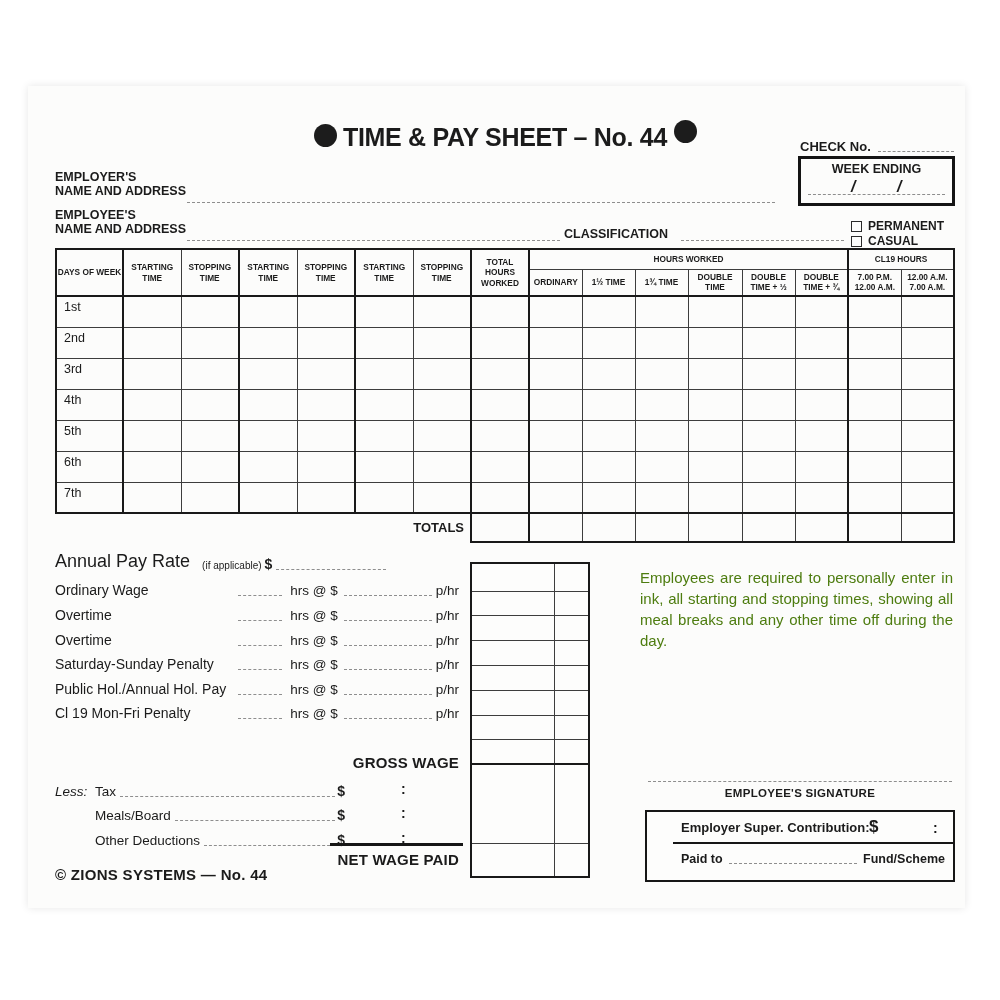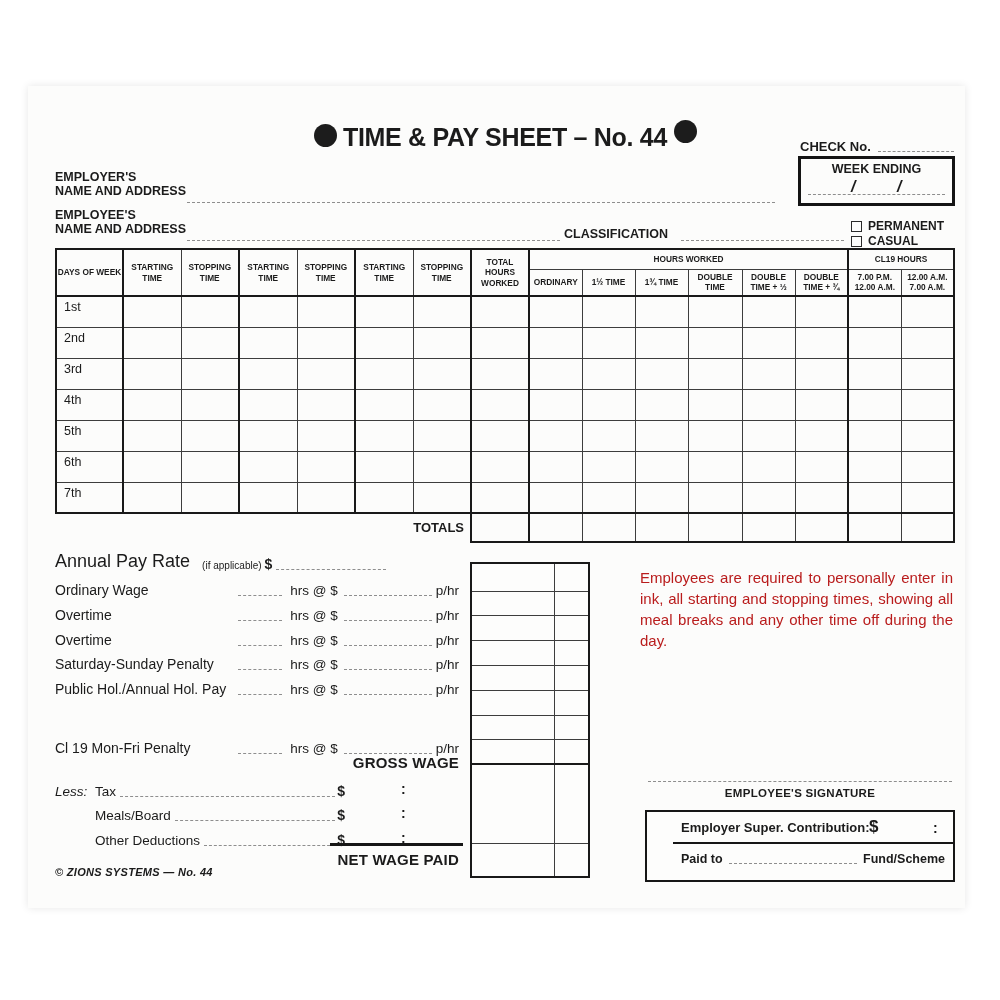--- a/index.html
+++ b/index.html
@@ -66,35 +66,35 @@
   .opay .b1 { flex:1; border-bottom:1.5px dashed #8e8e8e; height:14px; margin-bottom:2px; }
   .bigright { position:absolute; left:299px; width:160px; text-align:right;
               font-size:15px; font-weight:bold; letter-spacing:0.2px; }
   .drow { position:absolute; left:55px; width:290px; height:20px; display:flex; align-items:flex-end; }
   .drow .less { width:40px; font-size:13.5px; font-style:italic; }
   .drow .dl { font-size:13.5px; white-space:nowrap; }
   .drow .db { flex:1; border-bottom:1.5px dashed #8e8e8e; height:14px; margin:0 2px 2px 4px; }
   .drow .dd { font-size:14px; font-weight:bold; }
   .drow .dc { position:absolute; left:346px; top:2px; font-size:14px; font-weight:bold; }
   .thickline { position:absolute; left:330px; top:843px; width:133px; height:3px; background:#161616; }
-  .copyright { position:absolute; left:55px; top:866px; font-size:11px; font-weight:bold; letter-spacing:0.3px;font-style:italic; }
+  .copyright { position:absolute; left:55px; top:866px; font-size:15px; font-weight:bold; letter-spacing:0.3px; }
 
   
   .amt { position:absolute; left:470px; top:562px; width:120px; height:316px;
          border:2px solid #191919; display:flex; flex-direction:column; background:#fdfdfc; }
   .amt .ar { display:flex; border-bottom:1px solid #3d3d3d; }
   .amt .ar .ca { flex:1; border-right:1px solid #3d3d3d; }
   .amt .ar .cb { width:33px; }
   .amt .r1{height:28px;} .amt .r2{height:24px;} .amt .r3{height:25px;} .amt .r4{height:25px;}
   .amt .r5{height:25px;} .amt .r6{height:25px;} .amt .r7{height:24px;}
   .amt .r8{height:25px; border-bottom:2px solid #191919;}
   .amt .r9{height:79px;} .amt .r10{flex:1; border-bottom:none;}
 
   .notice { position:absolute; left:640px; top:567px; width:313px; font-size:15px;
-            line-height:21px; text-align:justify; color:#b91c1c; }
+            line-height:21px; text-align:justify; color:#4d7c0f; }
   .notice p + p { margin-top:21px; }
 
   .sigline { position:absolute; left:648px; top:770px; width:304px; height:12px;
              border-bottom:1.5px dashed #8e8e8e; }
   .siglbl { position:absolute; left:648px; top:787px; width:304px; text-align:center;
             font-size:11.5px; font-weight:bold; letter-spacing:0.3px; }
 
   .super { position:absolute; left:645px; top:810px; width:310px; height:72px;
            border:2.5px solid #161616; background:#fdfdfc;padding-left:26px; }
   .super .sr1 { position:relative; height:32px; border-bottom:2px solid #161616; }
@@ -370,21 +370,21 @@
       <span class="b2"></span>
       <span class="phr">p/hr</span>
     </div>
   <div class="wrow" style="top:677px;">
       <span class="wl">Public Hol./Annual Hol. Pay</span>
       <span class="b1"></span>
       <span class="hrs">hrs @ $</span>
       <span class="b2"></span>
       <span class="phr">p/hr</span>
     </div>
-  <div class="wrow" style="top:701px;margin-top:35px;">
+  <div class="wrow" style="top:701px;">
       <span class="wl">Cl 19 Mon-Fri Penalty</span>
       <span class="b1"></span>
       <span class="hrs">hrs @ $</span>
       <span class="b2"></span>
       <span class="phr">p/hr</span>
     </div>
 
 
   <div class="bigright" style="top:754px;">GROSS WAGE</div>
 

